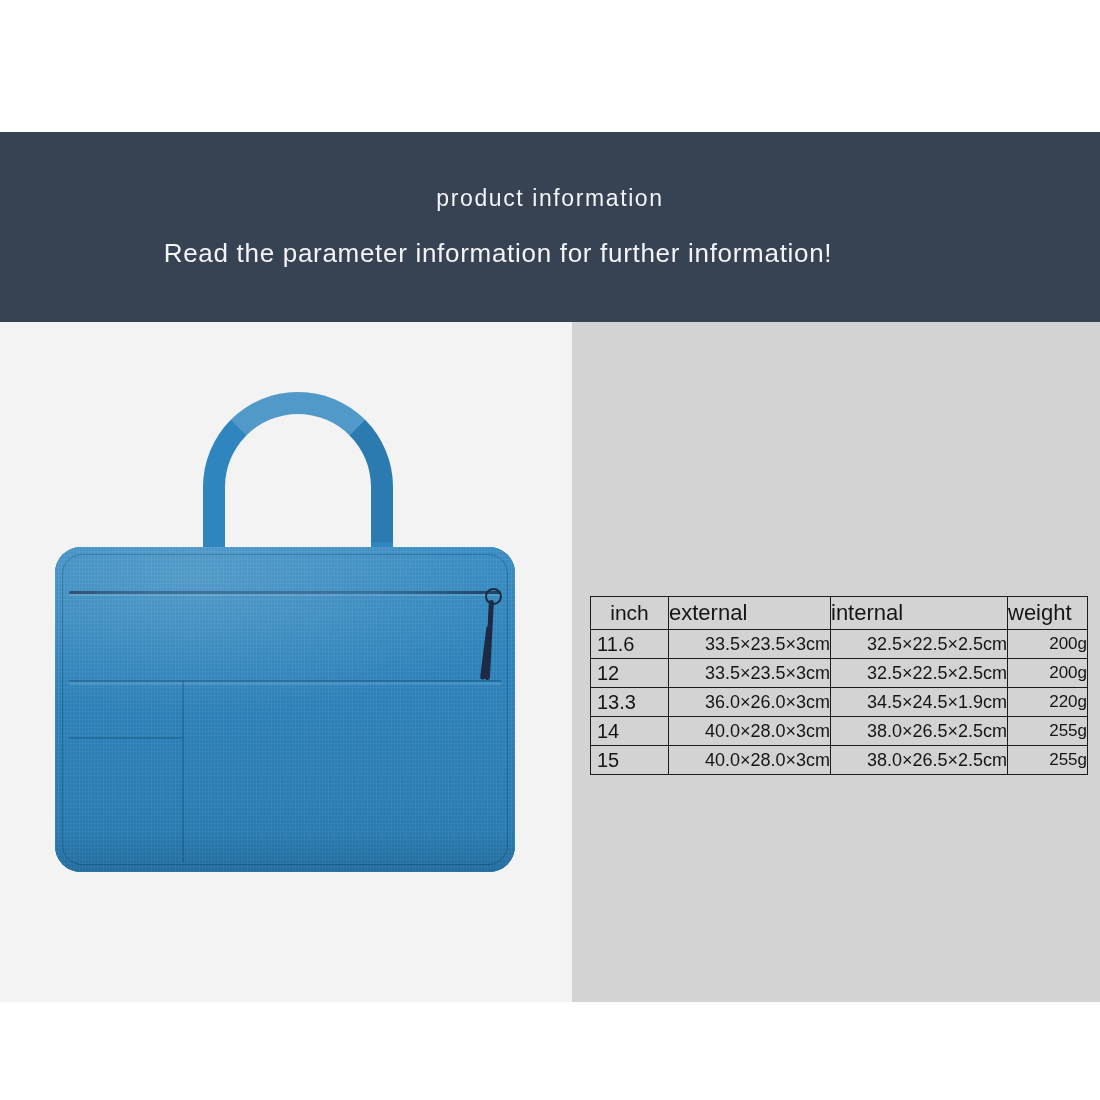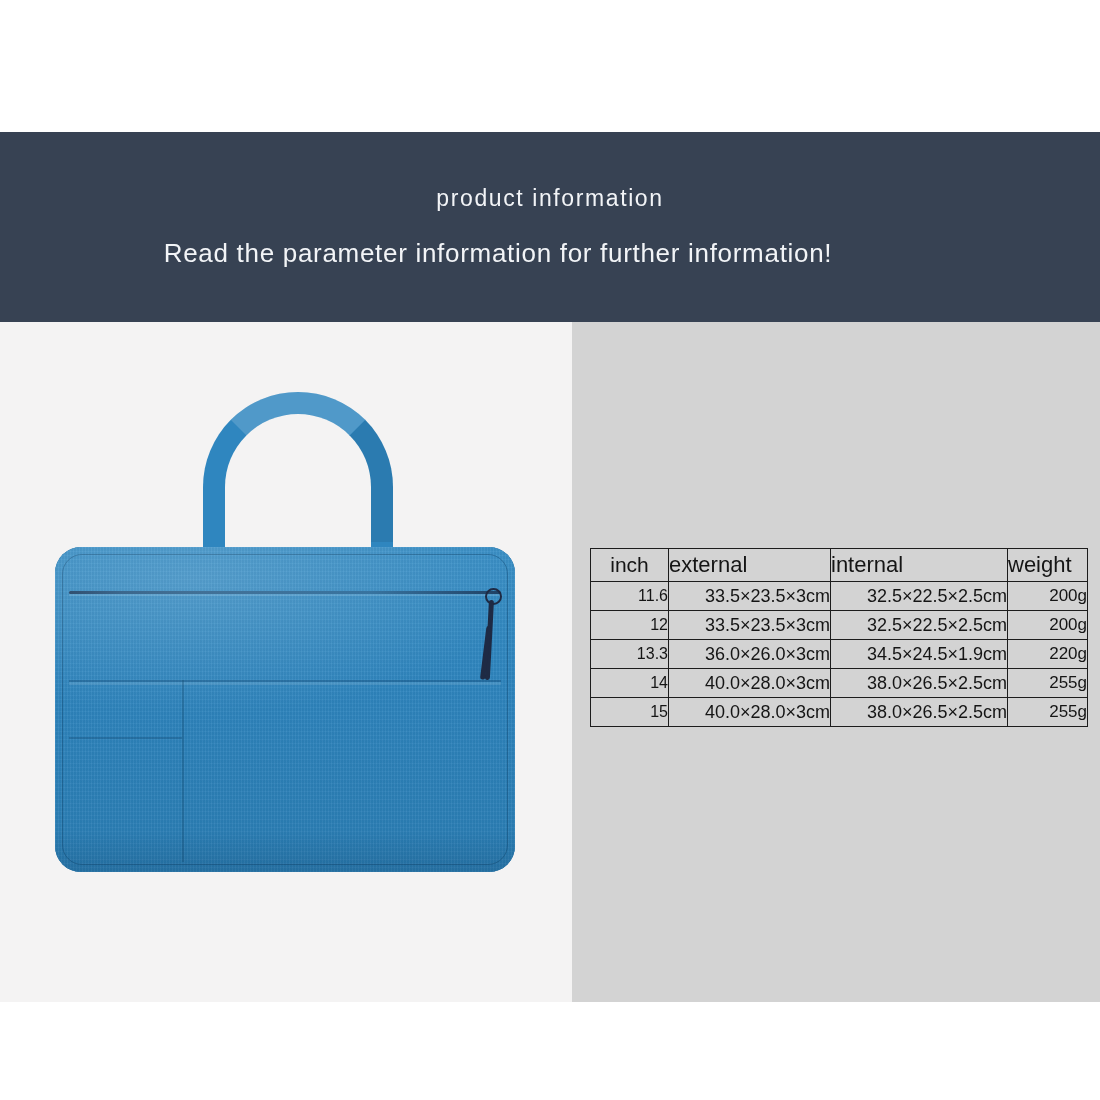--- a/index.html
+++ b/index.html
@@ -300,20 +300,21 @@
     left: 18px;
     top: 226px;
     width: 497px;
   }
   table.spec-table {
     border-collapse: collapse;
     width: 497px;
     table-layout: fixed;
     background: transparent;
     color: #111111;
+    margin-top: 48px;
   }
   table.spec-table col.c-inch     { width: 78px;  }
   table.spec-table col.c-external { width: 162px; }
   table.spec-table col.c-internal { width: 177px; }
   table.spec-table col.c-weight   { width: 80px;  }
 
   table.spec-table th,
   table.spec-table td {
     border: 1px solid #1c1c1c;
     padding: 0;
@@ -332,23 +333,23 @@
     text-align: center;
     font-size: 21px;
   }
   table.spec-table tbody td {
     height: 28px;
     font-size: 18px;
     line-height: 28px;
     text-align: right;
   }
   table.spec-table tbody td.td-inch {
-    text-align: right;
+    text-align: left;
     padding-left: 6px;
-    font-size: 16px;
+    font-size: 20px;
   }
   table.spec-table tbody td.td-weight {
     font-size: 17px;
   }
 </style>
 </head>
 <body>
 
 <div class="page">
 

